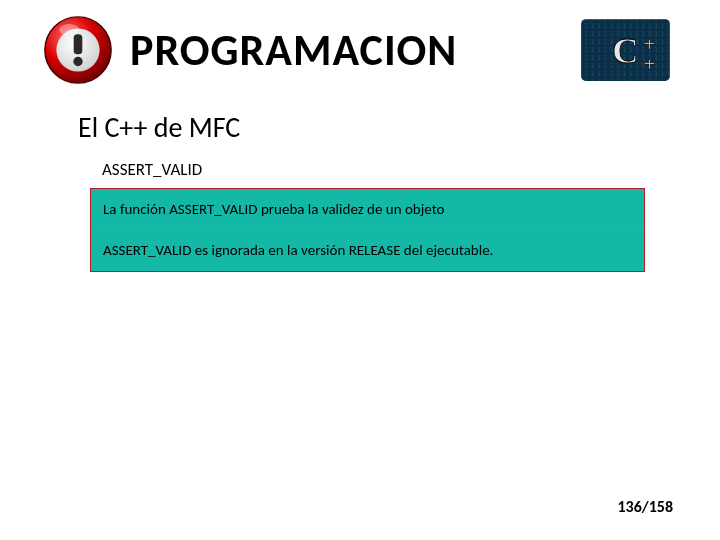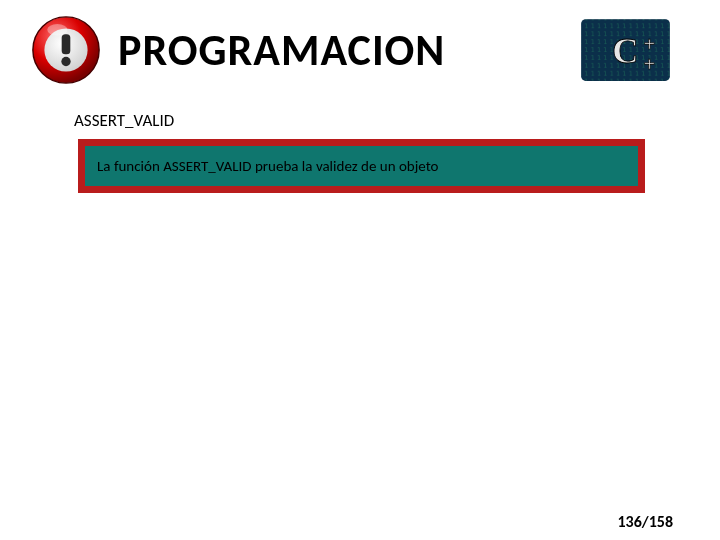--- a/index.html
+++ b/index.html
@@ -1,28 +1,28 @@
 <!DOCTYPE html>
 <html><head>
 <meta charset="utf-8">
 <style>
   * { box-sizing: border-box; margin: 0; padding: 0; }
   html, body { width: 720px; height: 540px; background: #fff; font-family: Calibri, Arial, sans-serif; color: #000; overflow: hidden; }
-  .slide { position: relative; width: 703px; height: 540px; padding: 14px 30px 14px 30px; }
+  .slide { position: relative; width: 703px; height: 540px; padding: 14px 30px 14px 42px; }
   .header { display: flex; align-items: center; gap: 16px; margin-bottom: 24px; }
   .alert-icon { width: 72px; height: 72px; flex-shrink: 0; }
   .title { font-size: 44px; font-weight: 700; letter-spacing: 1px; }
   .cpp-logo { width: 95px; height: 72px; margin-left: auto; display:flex; align-items:center; justify-content:center; }
   .subtitle { font-size: 28px; font-weight: 400; margin-left: 36px; margin-bottom: 14px; }
-  .sec-label { font-size: 17px; font-weight: 400; margin-left: 44px; margin-bottom: 8px; }
-  .content-box { margin: 0 28px 0 48px; border: 7px solid #b91c1c; background: #0f766e; }
+  .sec-label { font-size: 17px; font-weight: 400; margin-left: 60px; margin-bottom: 8px; }
+  .content-box { margin: 0 28px 0 48px; border: 1px solid #b91c1c; background: #14b8a6; }
   .content-box .row { padding: 10px 12px; font-size: 15px; line-height: 1.35; border-bottom: 1px solid #888; }
   .content-box .row:last-child { border-bottom: none; }
   .italic { font-style: italic; }
-  .page-num { position: absolute; right: 30px; bottom: 9px; font-size: 16px; font-weight: 700; }
+  .page-num { position: absolute; right: 30px; bottom: 24px; font-size: 16px; font-weight: 700; }
 </style>
 </head>
 <body>
 
 <div class="slide">
 
   <div class="header">
     <div class="alert-icon">
       <svg viewBox="0 0 100 100" width="72" height="72">
         <defs>
@@ -54,22 +54,24 @@
             <text x="0" y="8" font-size="8" fill="#2fae66" font-family="monospace">1</text>
           </pattern>
         </defs>
         <text x="60" y="62" text-anchor="middle" font-family="Georgia, 'Times New Roman', serif" font-size="46" font-weight="700" fill="#e6e6e6" stroke="#000" stroke-width="1">C</text>
         <text x="90" y="46" text-anchor="middle" font-family="Georgia, serif" font-size="26" font-weight="700" fill="#e6e6e6" stroke="#000" stroke-width="0.8">+</text>
         <text x="90" y="72" text-anchor="middle" font-family="Georgia, serif" font-size="26" font-weight="700" fill="#e6e6e6" stroke="#000" stroke-width="0.8">+</text>
       </svg>
     </div>
   </div>
 
+  <div class="subtitle">El C++ de MFC</div>
 
   <div class="sec-label">ASSERT_VALID</div>
 
   <div class="content-box">
     <div class="row">La función ASSERT_VALID prueba la validez de un objeto</div>
+    <div class="row">ASSERT_VALID es ignorada en la versión RELEASE del ejecutable.</div>
   </div>
 
   <div class="page-num">136/158</div>
 
 </div>
 
 </body></html>

